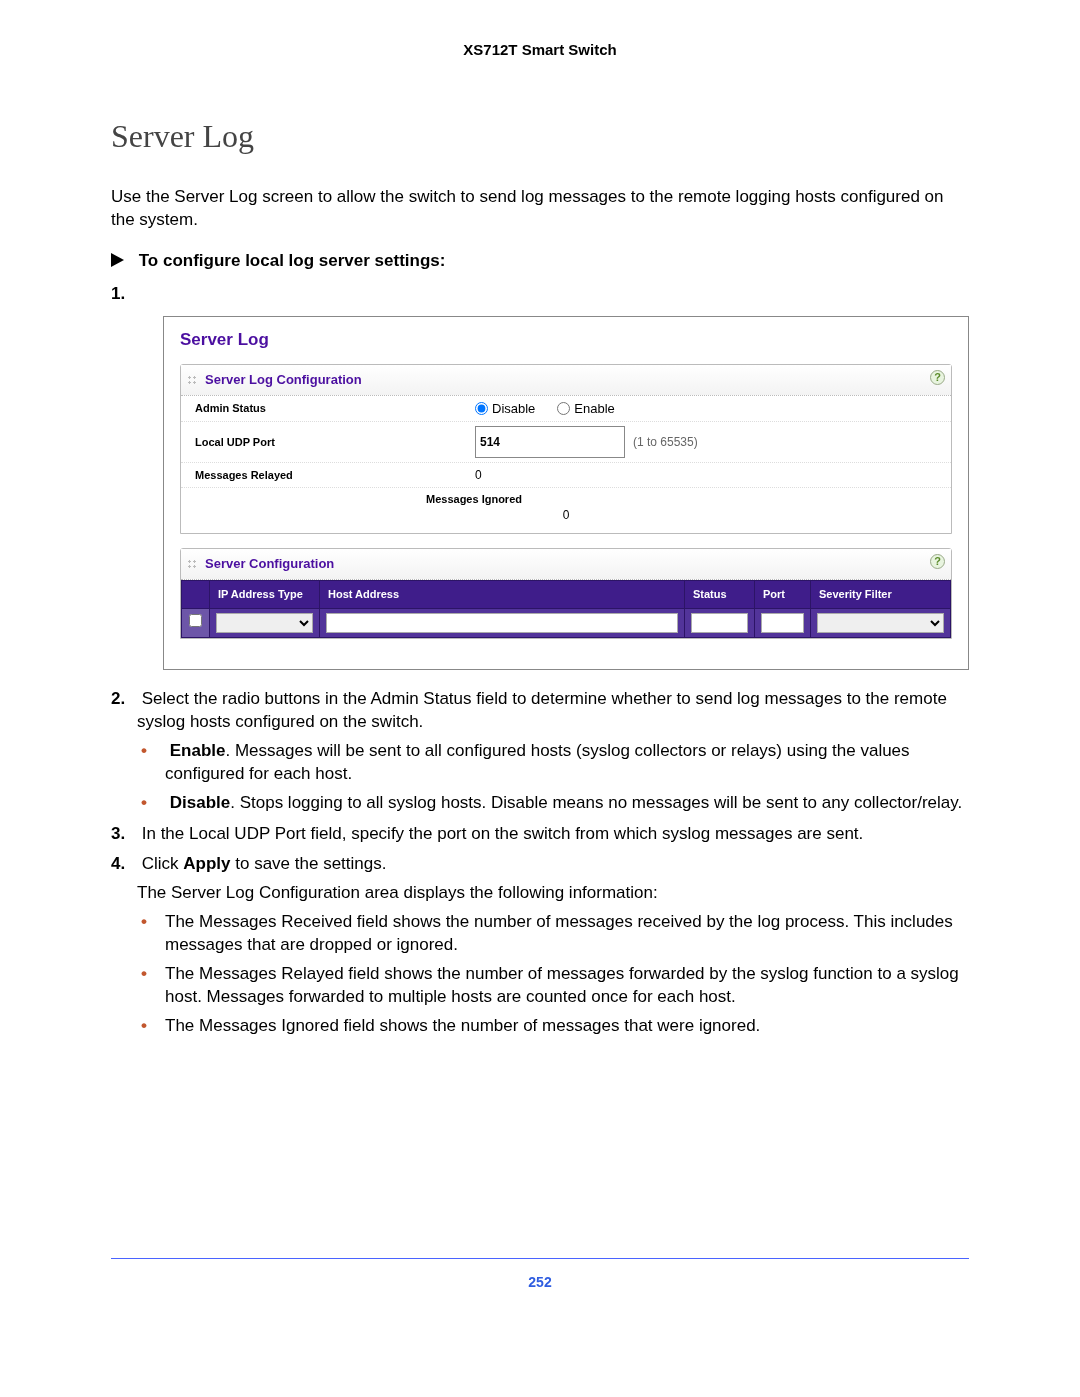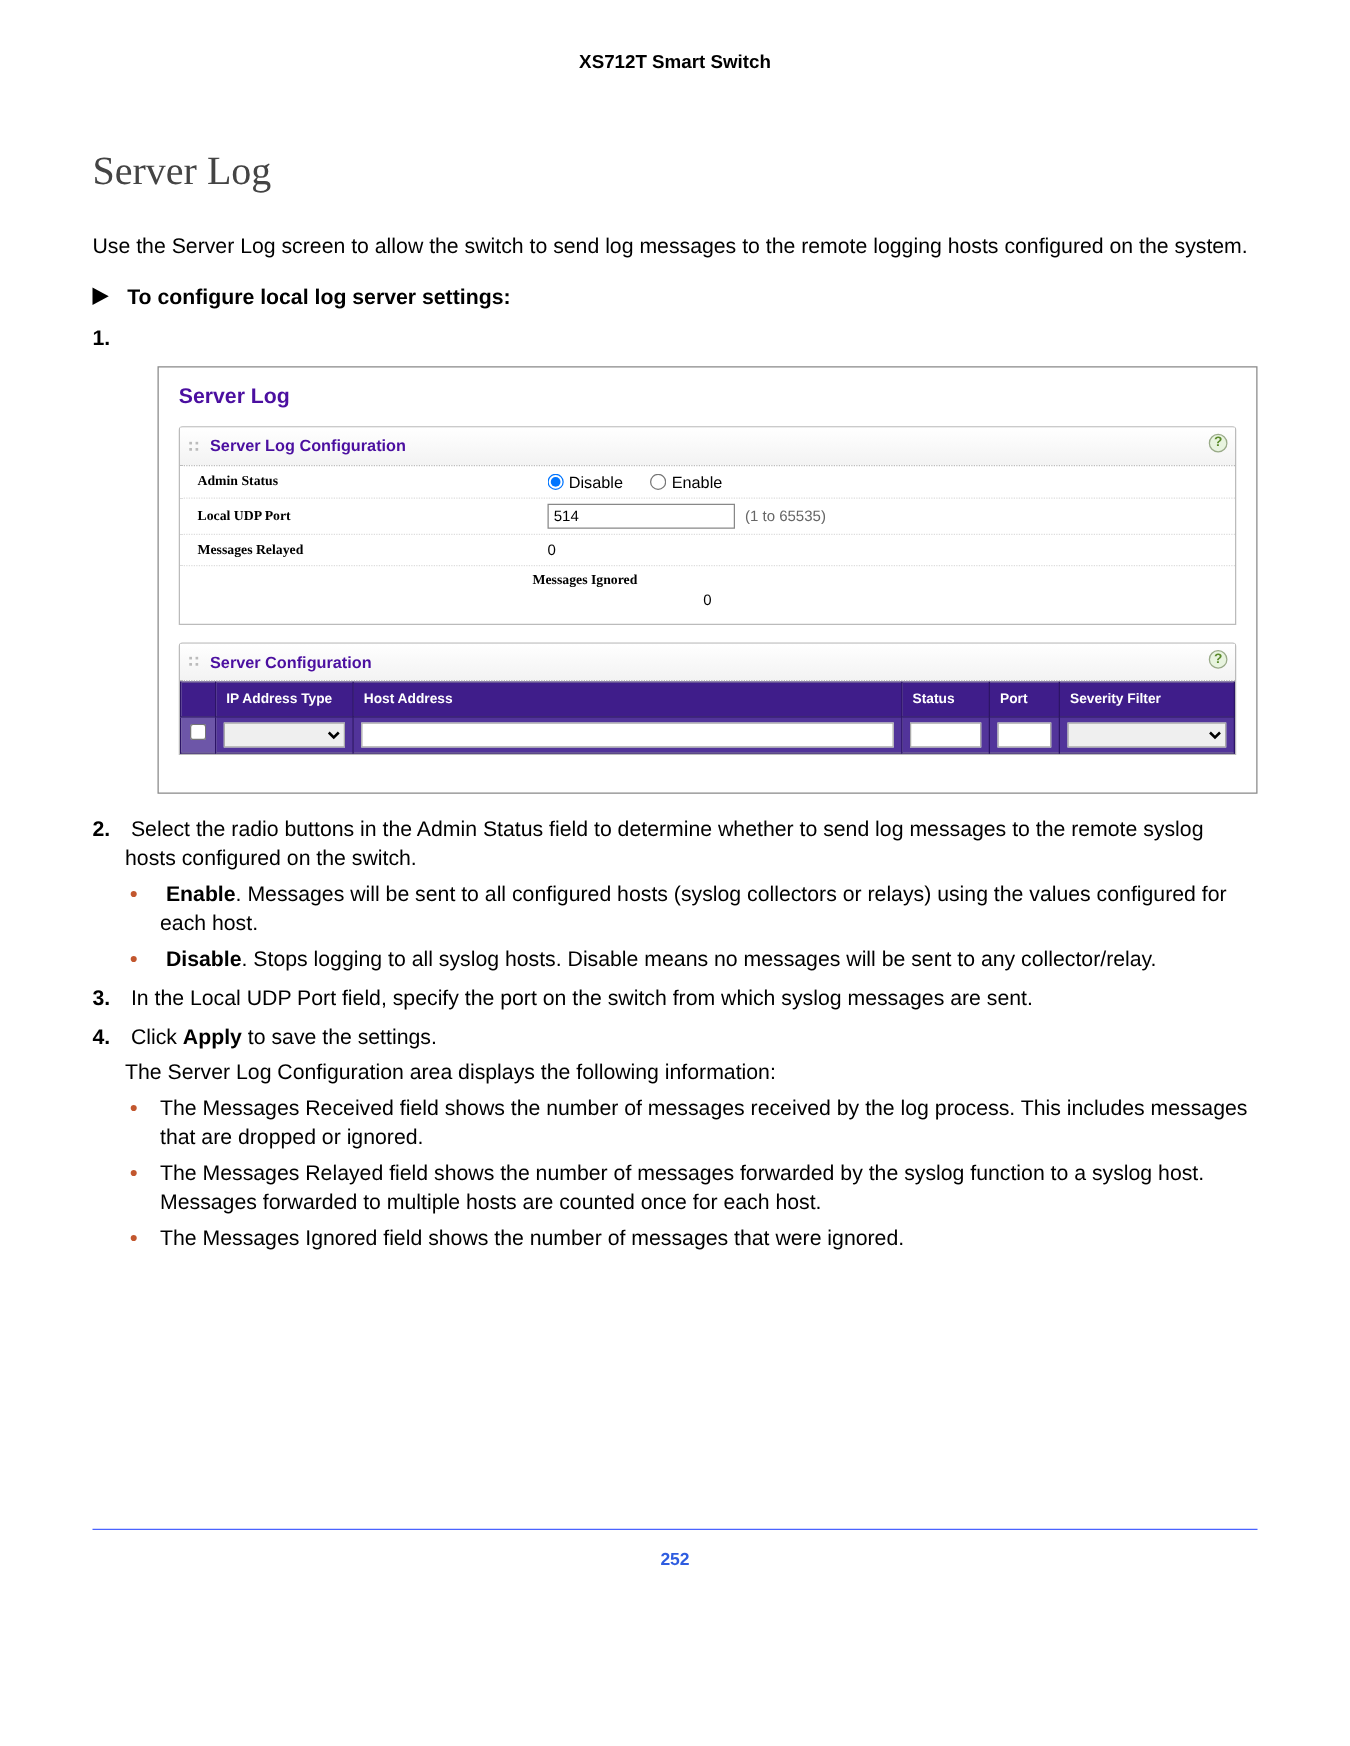--- a/index.html
+++ b/index.html
@@ -7,21 +7,21 @@
     font-family: Arial, Helvetica, sans-serif;
     background: #fff;
     width: 1080px;
     margin: 0 auto;
     padding: 40px 0 30px;
     color: #000;
     font-size: 17px;
     line-height: 1.35;
   }
   .page {
-    padding: 0 74px;
+    padding: 0 111px;
   }
   .doc-header {
     text-align: center;
     font-weight: bold;
     font-size: 15px;
     margin-bottom: 55px;
   }
   .section-title {
     font-family: Georgia, 'Times New Roman', serif;
     font-size: 32px;
@@ -119,23 +119,23 @@
       radial-gradient(circle,#bbb 1px,transparent 1.2px) 0 0/5px 5px;
   }
   .cfg-row {
     display:flex;
     align-items:center;
     padding: 4px 14px;
     border-bottom: 1px dotted #ddd;
     font-size: 12px;
   }
   .cfg-row:last-child { border-bottom:none;flex-direction:column; }
-  .cfg-label { width: 280px; font-weight: bold; font-family: Liberation Serif, serif; font-size:11px; }
+  .cfg-label { width: 280px; font-weight: bold; font-family: Liberation Sans, sans-serif; font-size:11px; }
   .cfg-val { flex:1; font-family: Verdana, Geneva, sans-serif; display:flex; align-items:center; gap:8px;}
-  .cfg-val input[type="text"] { width: 150px; height:20px; font-size:12px; padding:1px 4px; border:1px solid #888;}
+  .cfg-val input[type="text"] { width: 150px; height:32px; font-size:12px; padding:1px 4px; border:1px solid #888;font-weight:bold;}
   .hint { color:#666; font-size:12px;}
   .radio-wrap { display:inline-flex; align-items:center; gap:4px; margin-right:14px; font-size:13px;}
   .radio-wrap input { margin:0; }
 
   
   .tbl { width:100%; border-collapse: collapse; font-family: Verdana, Geneva, sans-serif; font-size:11px; color:#fff;border-radius:15px; }
   .tbl th {
     background: #3f1d8a;
     font-weight: bold;
     padding: 6px 8px;

